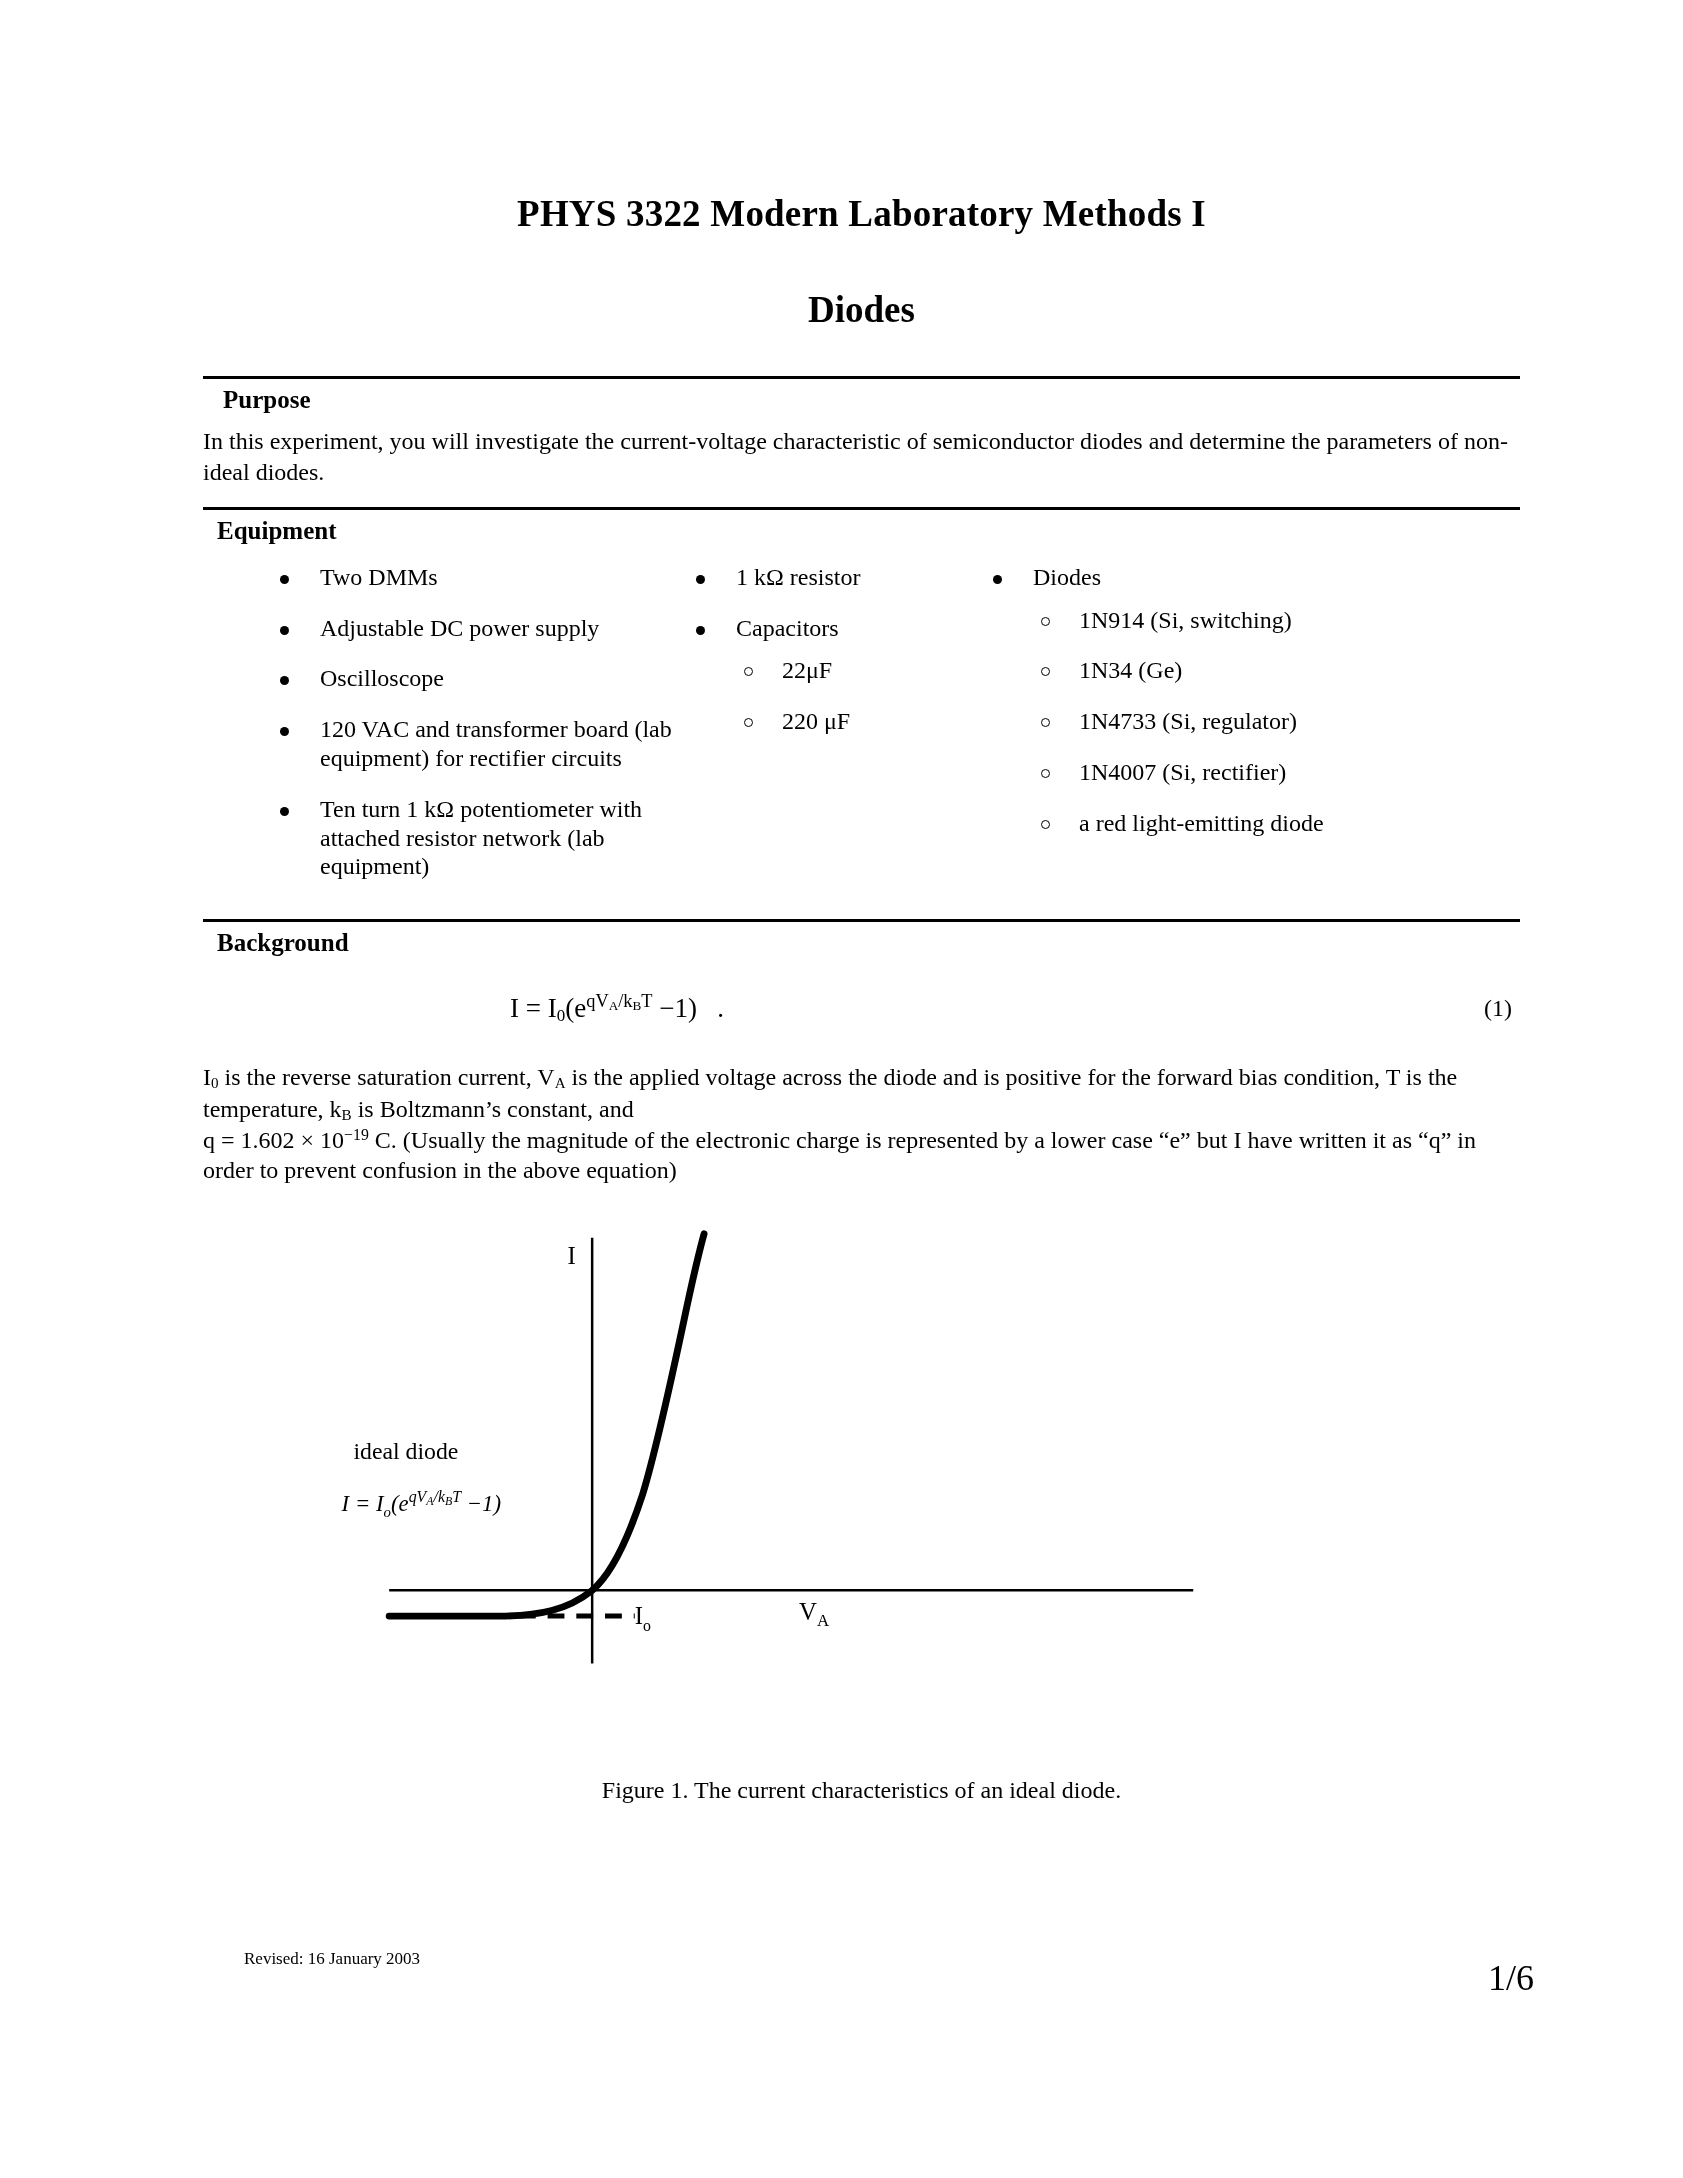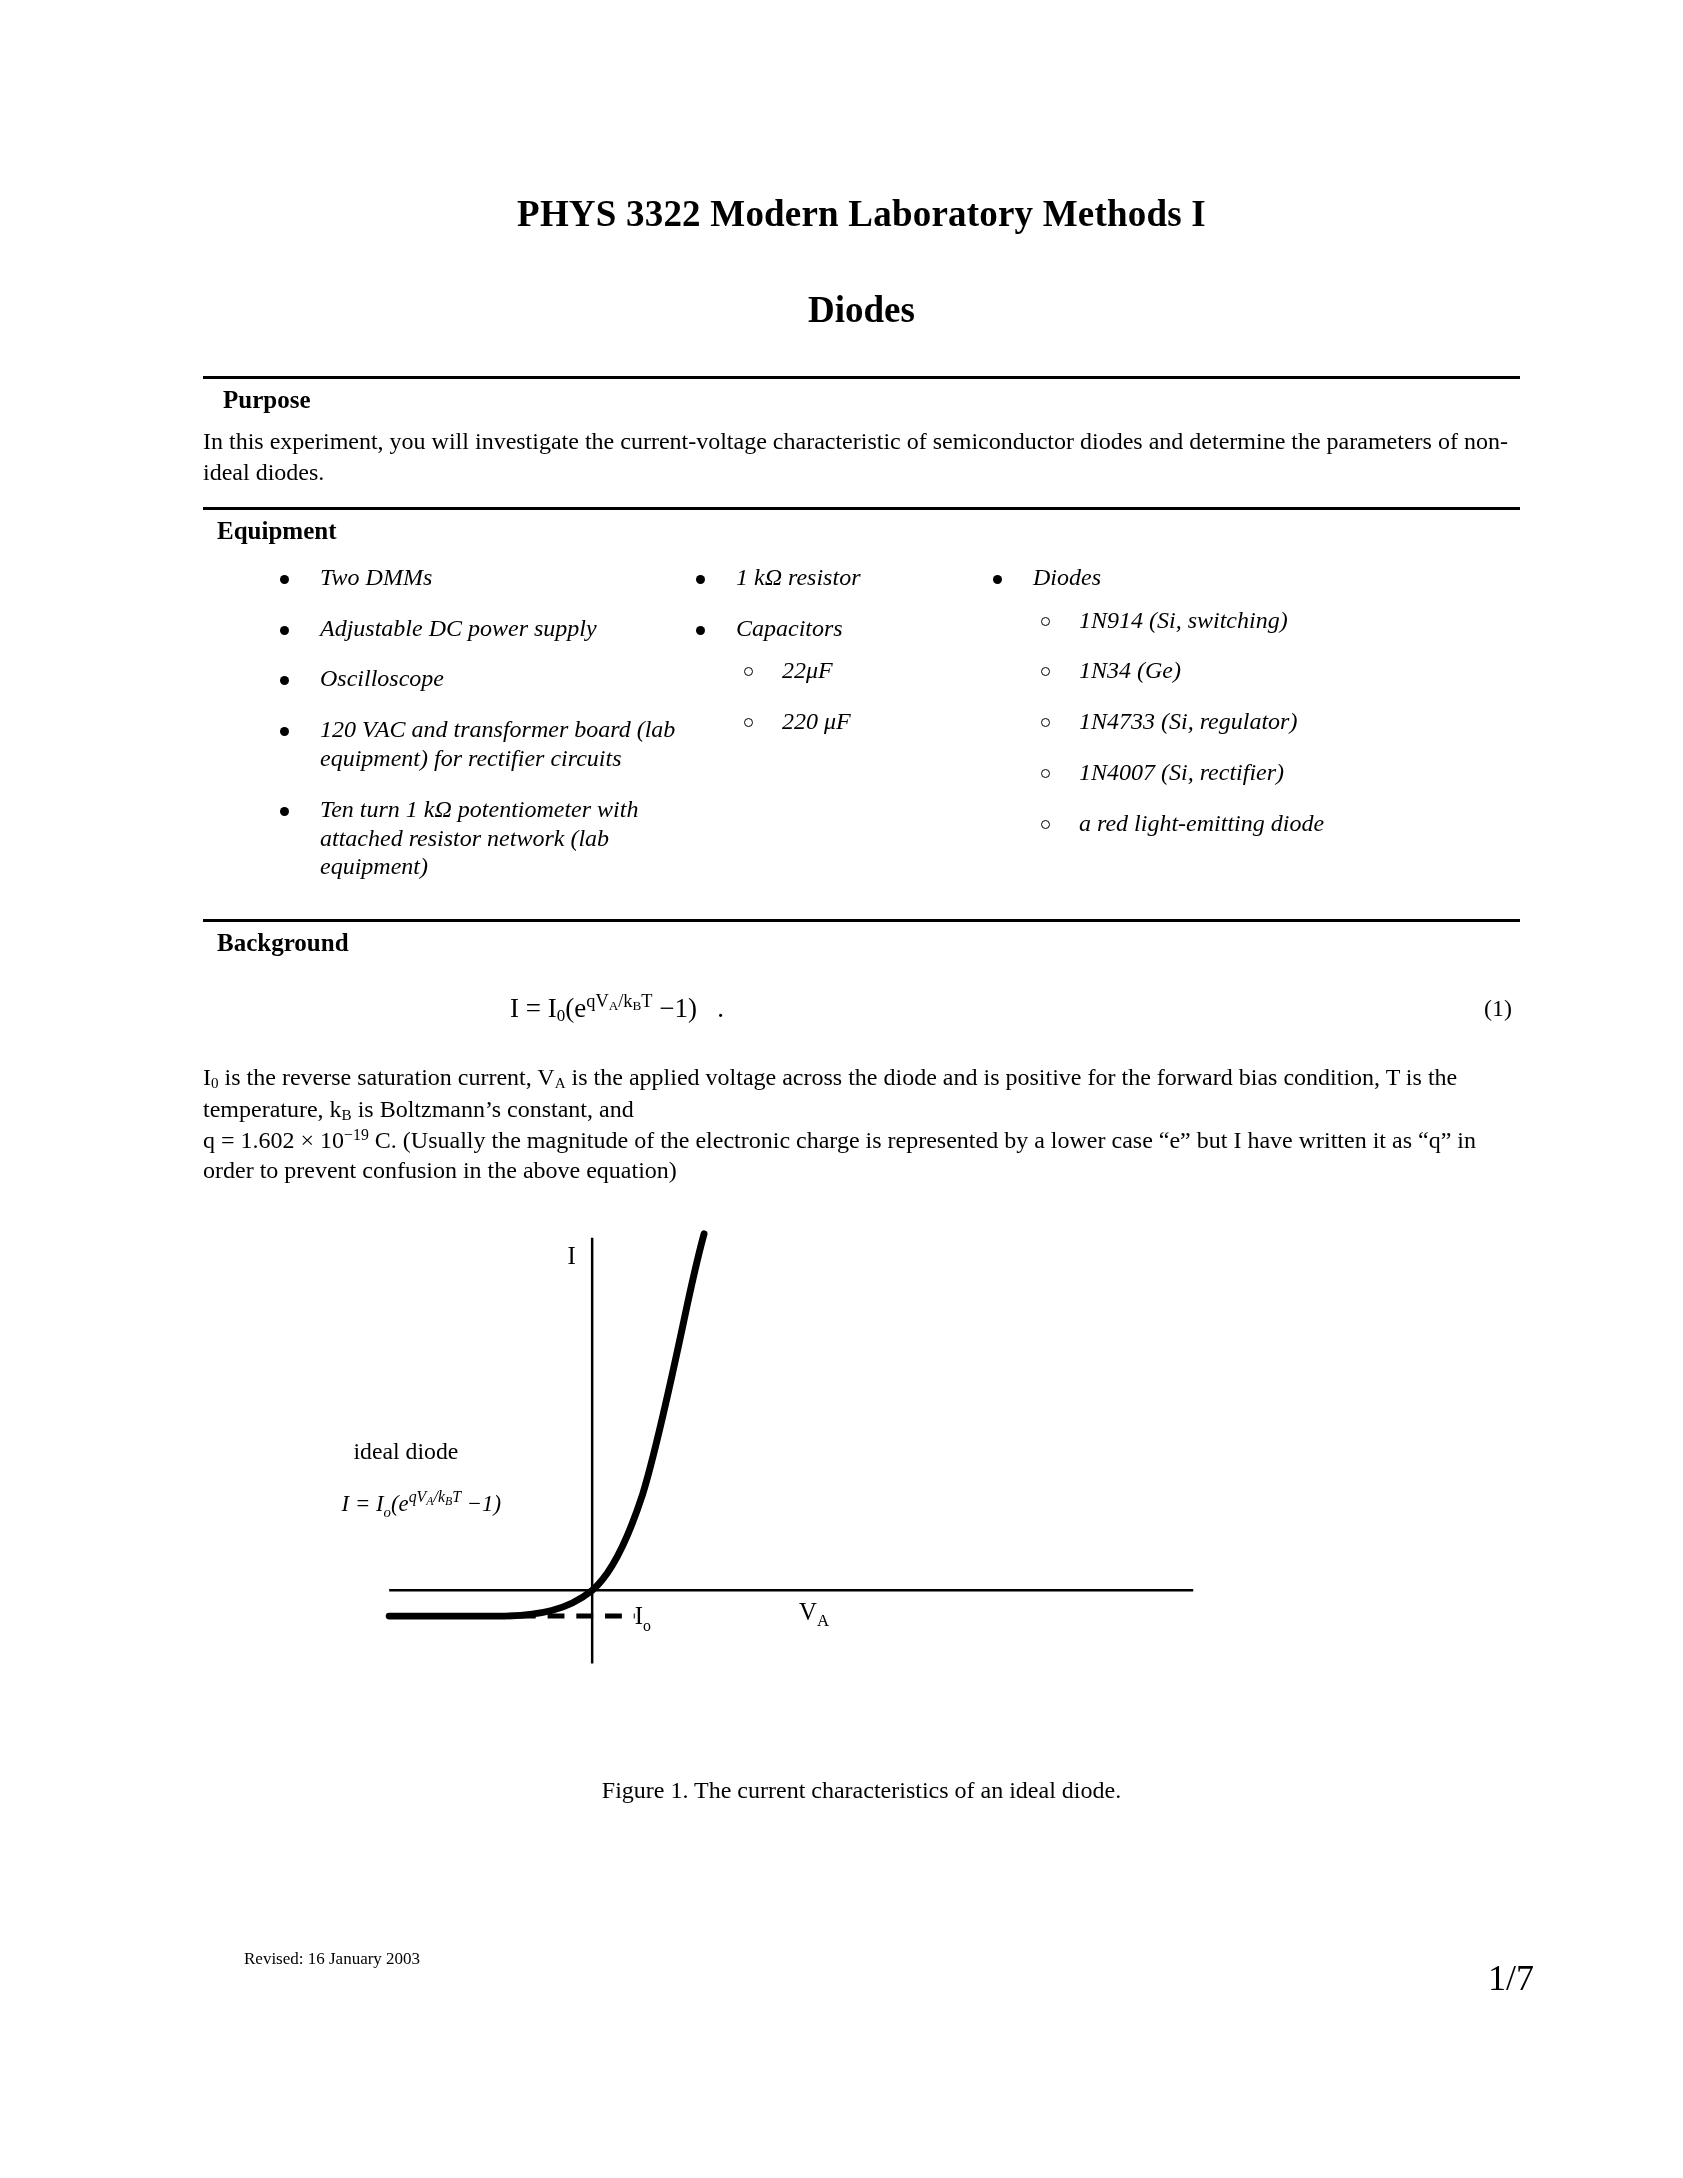--- a/index.html
+++ b/index.html
@@ -69,21 +69,20 @@
     margin-top: 12px;
     margin-right: 10px;
   }
 
   
   .equip {
     display: flex;
     margin-top: 18px;
     margin-left: 10px;
     align-items: flex-start;
-    font-style: italic;
   }
   .equip-col { box-sizing: border-box; }
   .equip-col-1 { width: 475px; padding-left: 59px; }
   .equip-col-2 { width: 297px; }
   .equip-col-3 { width: 465px; }
 
   ul.lvl1 {
     list-style: none;
     margin: 0;
     padding: 0;
@@ -284,15 +283,15 @@
         <text x="152" y="245" font-family="Liberation Serif, serif" font-size="24">ideal diode</text>
         <text x="140" y="298" font-family="Liberation Serif, serif" font-size="23" font-style="italic">I = I<tspan font-size="15" dy="6">o</tspan><tspan dy="-6">(e</tspan><tspan font-size="16" dy="-9">qV</tspan><tspan font-size="12" dy="3">A</tspan><tspan font-size="16" dy="-3">/k</tspan><tspan font-size="12" dy="3">B</tspan><tspan font-size="16" dy="-3">T</tspan><tspan dy="9" font-size="23"> −1)</tspan></text>
       </svg>
     </div>
 
     <div class="fig-caption">Figure 1.  The current characteristics of an ideal diode.</div>
 
   </div>
 
   <div class="footer-left">Revised: 16 January 2003</div>
-  <div class="footer-right">1/7</div>
+  <div class="footer-right">1/6</div>
 </div>
 
 
 </body></html>

